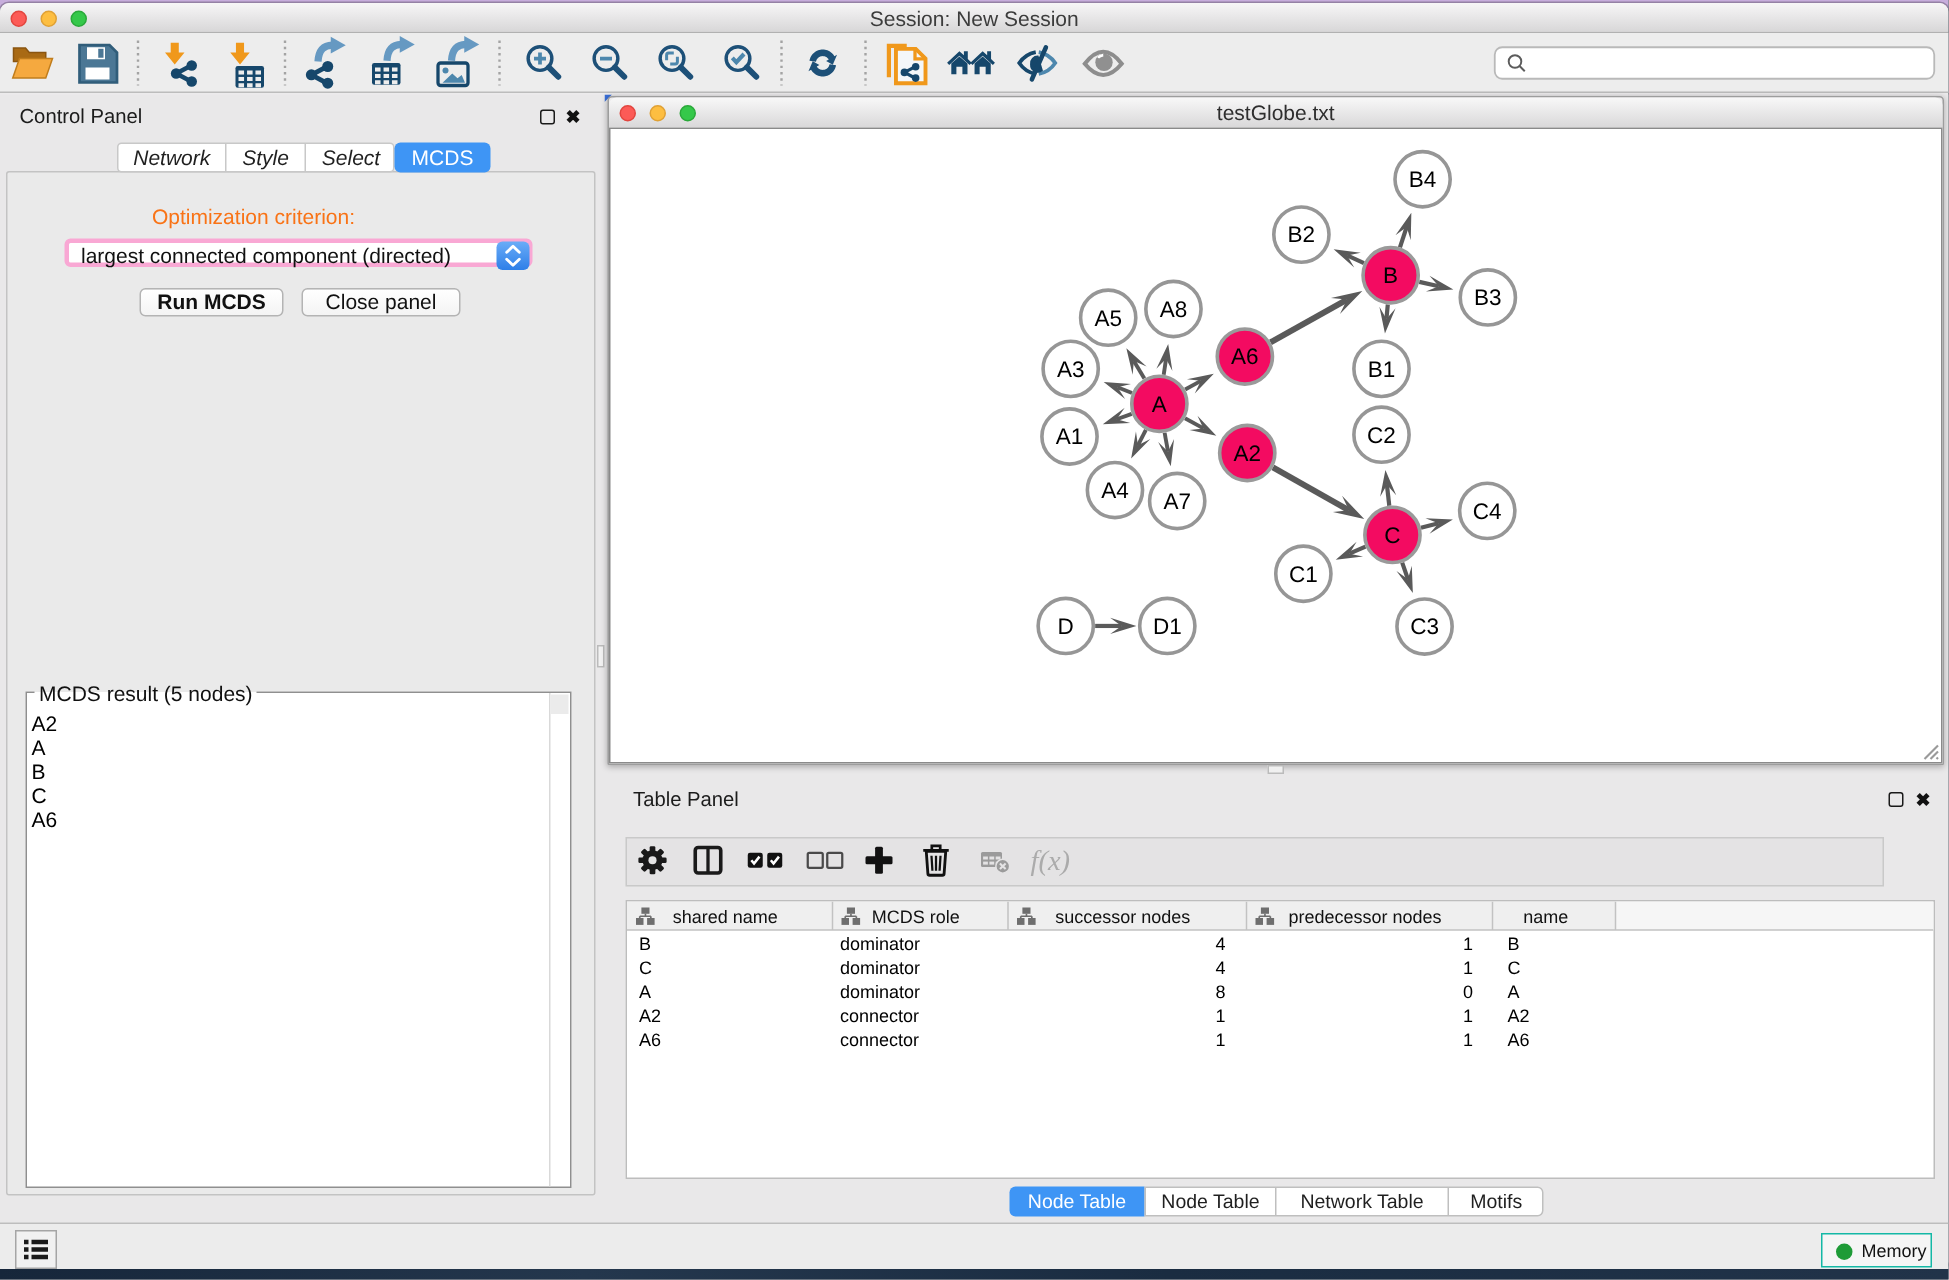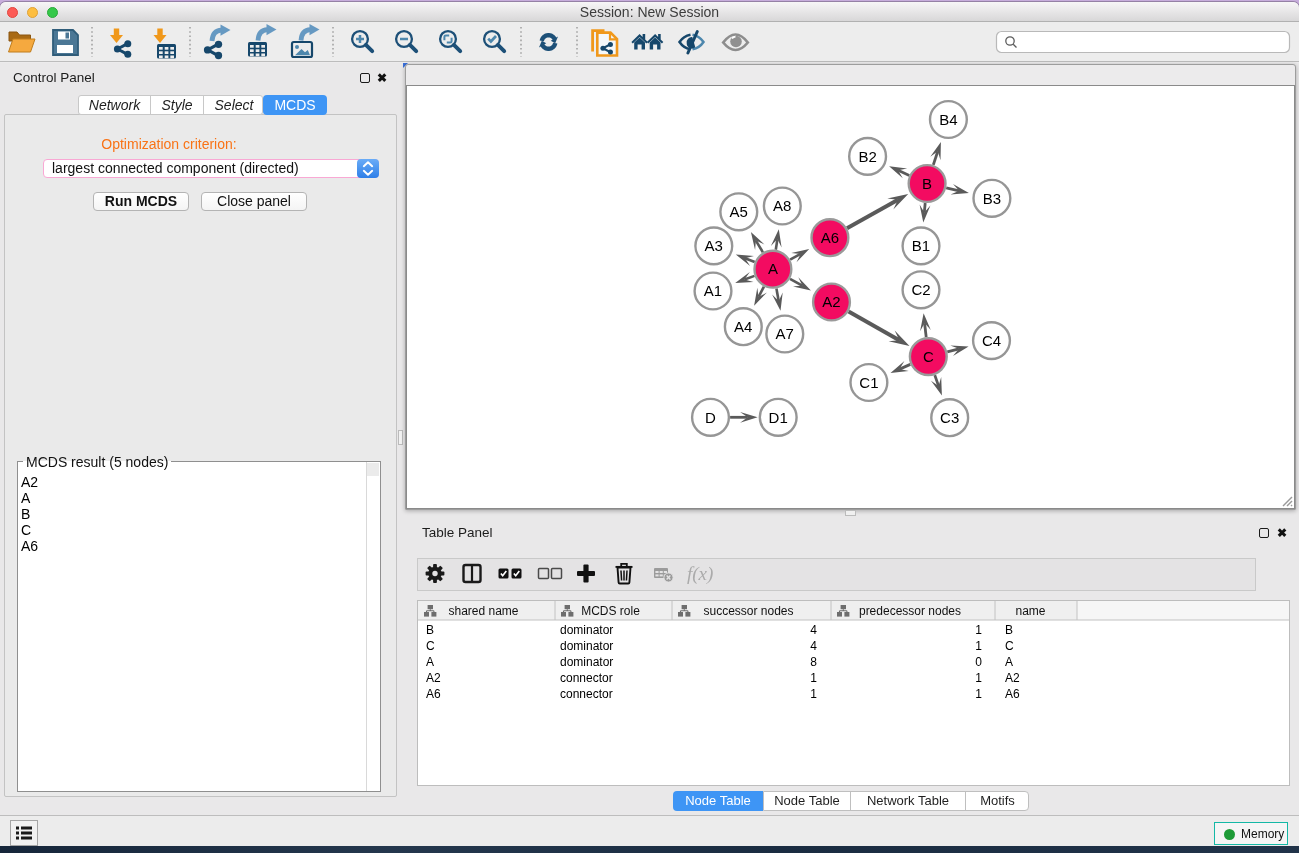--- a/index.html
+++ b/index.html
@@ -18,21 +18,21 @@
 
 #cpTitle { left:13px; top:70px; font-size:13.5px; color:#1c1c1c; }
 .sqicon { width:10px; height:10px; border:1.5px solid #1a1a1a; border-radius:2px; }
 .xicon { font-size:12px; color:#111; font-weight:bold; line-height:10px; }
 #cpPanel { left:4px; top:114px; width:393px; height:683px; background:#eaeaea; border:1px solid #c3c3c3; border-radius:2px; }
 #tabgroup { left:78px; top:95px; width:185px; height:20px; background:#ffffff; border:1px solid #c8c8c8; border-radius:3px; }
 .tabdiv { position:absolute; top:0; width:1px; height:18px; background:#c8c8c8; }
 .tabtxt { position:absolute; top:0; font-size:14px; color:#1f1f1f; text-align:center; line-height:18px;font-style:italic; }
 #tabMCDS { left:263px; top:95px; width:64px; height:20px; background:#3e95f5; border-radius:4px; color:#fff; font-size:14px; text-align:center; line-height:20px; }
 #optLabel { left:4px; top:136px; width:330px; text-align:center; font-size:14px; color:#f97316; }
-#combo { left:43px; top:159px; width:336px; height:19px; background:#fff; border:1px solid #f9a8d4; border-radius:4px; }
+#combo { left:43px; top:159px; width:312px; height:19px; background:#fff; border:3px solid #f9a8d4; border-radius:4px; }
 #combo .ctext { position:absolute; left:8px; top:0; font-size:14px; line-height:17px; color:#111; }
 #combo .step { position:absolute; right:-1px; top:-1px; width:22px; height:19px; border-radius:4px; background:linear-gradient(#6aacf7,#2e7fe8); }
 .btn { height:19px; background:linear-gradient(#ffffff,#f4f4f4); border:1px solid #b4b4b4; border-radius:4px; font-size:14px; color:#111; text-align:center; line-height:17px; }
 #mcdsBox { left:17px; top:461px; width:364px; height:331px; background:#ffffff; border:1px solid #8f8f8f; }
 #mcdsLegend { left:23px; top:454px; background:linear-gradient(#eaeaea 46%,#ffffff 46%); padding:0 3px; font-size:14px; color:#111; }
 .mitem { left:21px; font-size:14px; color:#000; }
 #cpSplit { left:398px; top:430px; width:5px; height:15px; background:#f2f2f2; border:1px solid #bbb; }
 
 
 #nf { left:405px; top:64px; width:891px; height:446px; background:#ecebec; border:1px solid #9d9d9d; border-radius:3px 3px 1px 1px; box-shadow:0 1px 4px rgba(0,0,0,.28); }
@@ -245,20 +245,26 @@
 <div class="abs mitem" style="top:490px;">A</div>
 <div class="abs mitem" style="top:506px;">B</div>
 <div class="abs mitem" style="top:522px;">C</div>
 <div class="abs mitem" style="top:538px;">A6</div>
 <div class="abs" id="cpSplit"></div>
 
 <svg class="abs" style="left:402.5px; top:62.5px;" width="5" height="5">
     <polygon points="0,0 5,0 0,5" fill="#3a6fd8"></polygon>
   </svg>
 <div class="abs" id="nf">
+  <div class="abs" id="nfTitle">
+    <div class="abs tl" style="left:6.5px; top:4.5px; background:#fc5b57; border:0.5px solid #e2463f;"></div>
+    <div class="abs tl" style="left:26.5px; top:4.5px; background:#fdbe41; border:0.5px solid #e0a135;"></div>
+    <div class="abs tl" style="left:46.5px; top:4.5px; background:#35c84a; border:0.5px solid #2aa93a;"></div>
+    <div class="abs" id="nfName">testGlobe.txt</div>
+  </div>
   <div class="abs" id="canvas">
       <svg width="889" height="422" viewBox="0 0 889 422" xmlns="http://www.w3.org/2000/svg" style="position:absolute;left:0;top:0" font-family="Liberation Sans, sans-serif">
         <g stroke="#5a5a5a" fill="#5a5a5a">
           <line x1="355.9" y1="166.3" x2="348.9" y2="154.6" stroke-width="2.6"></line>
           <polygon points="343.9,146.1 357.4,158.4 348.9,154.6 348.1,163.9" stroke="none"></polygon>
           <line x1="368.8" y1="163.8" x2="370.4" y2="153.1" stroke-width="2.6"></line>
           <polygon points="371.8,143.3 374.6,161.4 370.4,153.1 363.9,159.9" stroke="none"></polygon>
           <line x1="347.7" y1="176.0" x2="338.0" y2="172.2" stroke-width="2.6"></line>
           <polygon points="328.8,168.6 347.0,170.0 338.0,172.2 343.1,180.0" stroke="none"></polygon>
           <line x1="347.5" y1="189.9" x2="337.5" y2="193.5" stroke-width="2.6"></line>

